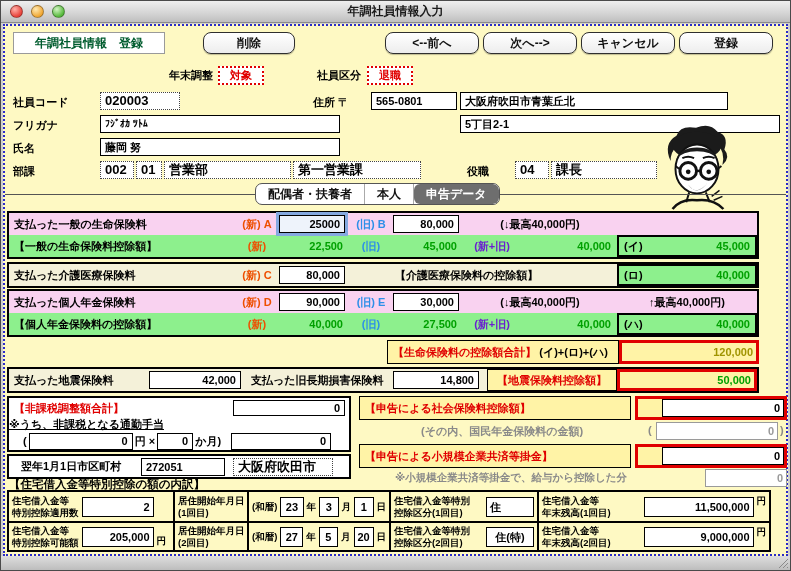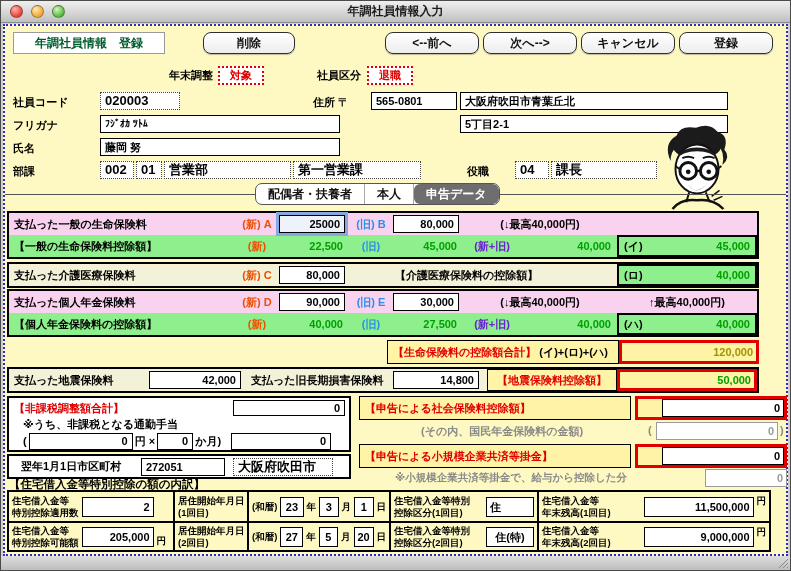--- a/index.html
+++ b/index.html
@@ -132,21 +132,21 @@
     <div class="abs flag" style="left:362px; top:40px; width:46px;">退職</div>
 
     <div class="abs lab" style="left:8px; top:69px;">社員コード</div>
     <div class="abs flddot" style="left:95px; top:66px; width:80px;">020003</div>
     <div class="abs lab" style="left:308px; top:69px;">住所 〒</div>
     <div class="abs fld" style="left:366px; top:66px; width:86px;">565-0801</div>
     <div class="abs fld" style="left:455px; top:66px; width:268px;">大阪府吹田市青葉丘北</div>
 
     <div class="abs lab" style="left:8px; top:92px;">フリガナ</div>
     <div class="abs fld" style="left:95px; top:89px; width:240px; font-size:10px;">ﾌｼﾞｵｶ ﾂﾄﾑ</div>
-    <div class="abs fld" style="left:455px; top:89px; width:268px;">5丁目2-1</div>
+    <div class="abs fld" style="left:455px; top:89px; width:320px;">5丁目2-1</div>
 
     <div class="abs lab" style="left:8px; top:115px;">氏名</div>
     <div class="abs fld" style="left:95px; top:112px; width:240px;">藤岡 努</div>
 
     <div class="abs lab" style="left:8px; top:138px;">部課</div>
     <div class="abs flddot" style="left:95px; top:135px; width:34px;">002</div>
     <div class="abs flddot" style="left:131px; top:135px; width:26px;">01</div>
     <div class="abs flddot" style="left:159px; top:135px; width:127px;">営業部</div>
     <div class="abs flddot" style="left:288px; top:135px; width:128px;">第一営業課</div>
     <div class="abs lab" style="left:462px; top:138px;">役職</div>
@@ -301,21 +301,21 @@
       </div>
         </div>
     </div>
 
     <div class="abs box2" style="left:2px; top:370px; width:344px; height:56px; background:#fff;">
       <div class="r" style="height:19px; padding:1px 4px 0 5px;">
         <span class="redlab fs11">【非課税調整額合計】</span>
         <span style="flex:1;"></span>
         <div class="fld num" style="width:112px; height:16px; line-height:14px;">0</div>
       </div>
-      <div class="b fs11" style="padding-left:14px; height:14px;">※うち、非課税となる通勤手当</div>
+      <div class="b fs11" style="height:14px;text-decoration:underline;">※うち、非課税となる通勤手当</div>
       <div class="r" style="height:20px; padding-left:14px; gap:2px;">
         <span class="b fs11">(</span>
         <div class="fld num" style="width:104px; height:17px; line-height:15px;">0</div>
         <span class="b fs11">円 ×</span>
         <div class="fld num" style="width:36px; height:17px; line-height:15px;">0</div>
         <span class="b fs11">か月)</span>
         <div class="fld num" style="width:100px; height:17px; line-height:15px; margin-left:8px;">0</div>
       </div>
     </div>
 

